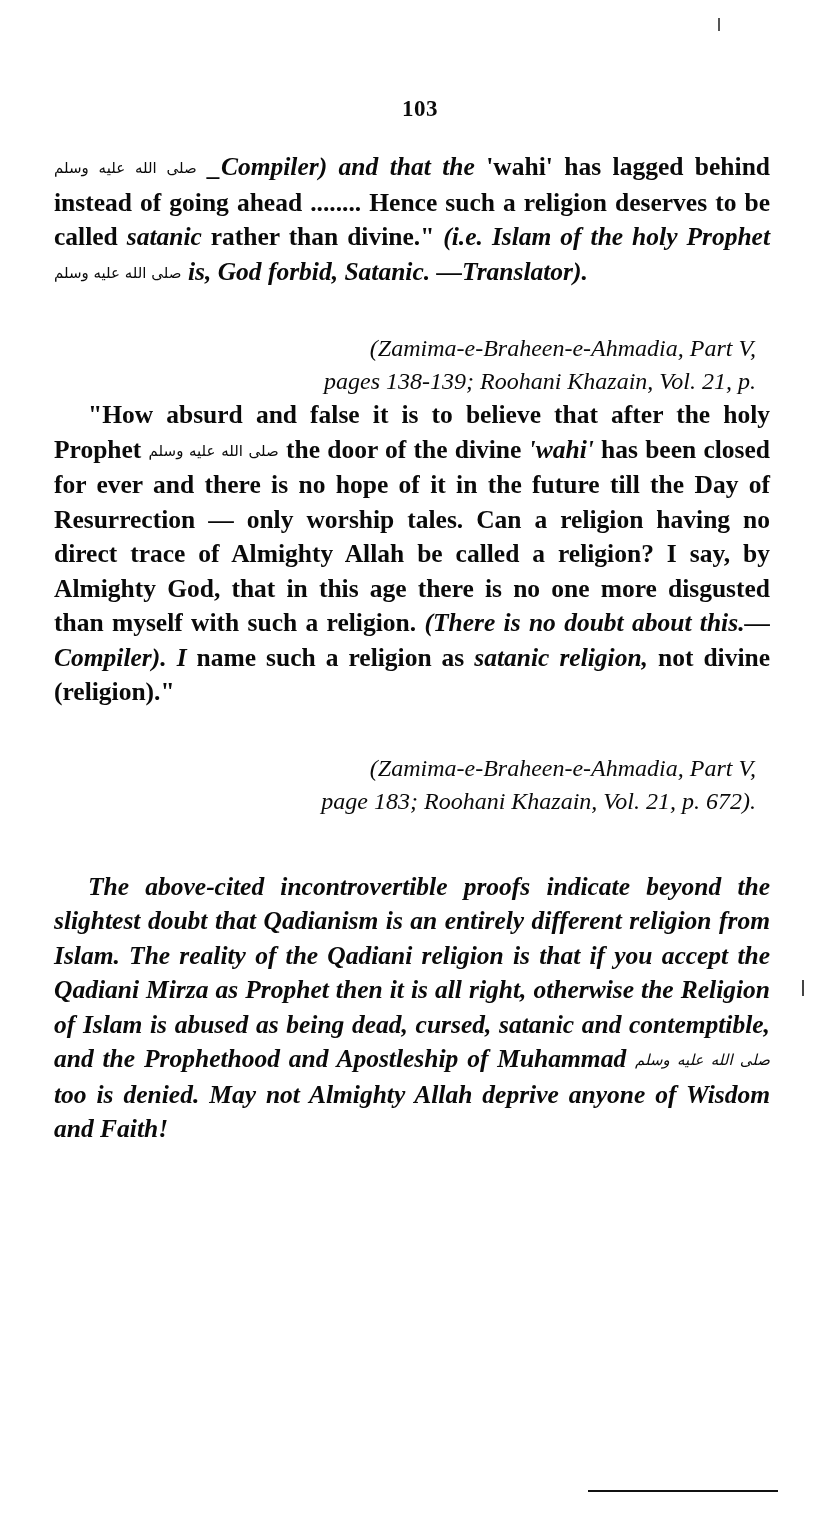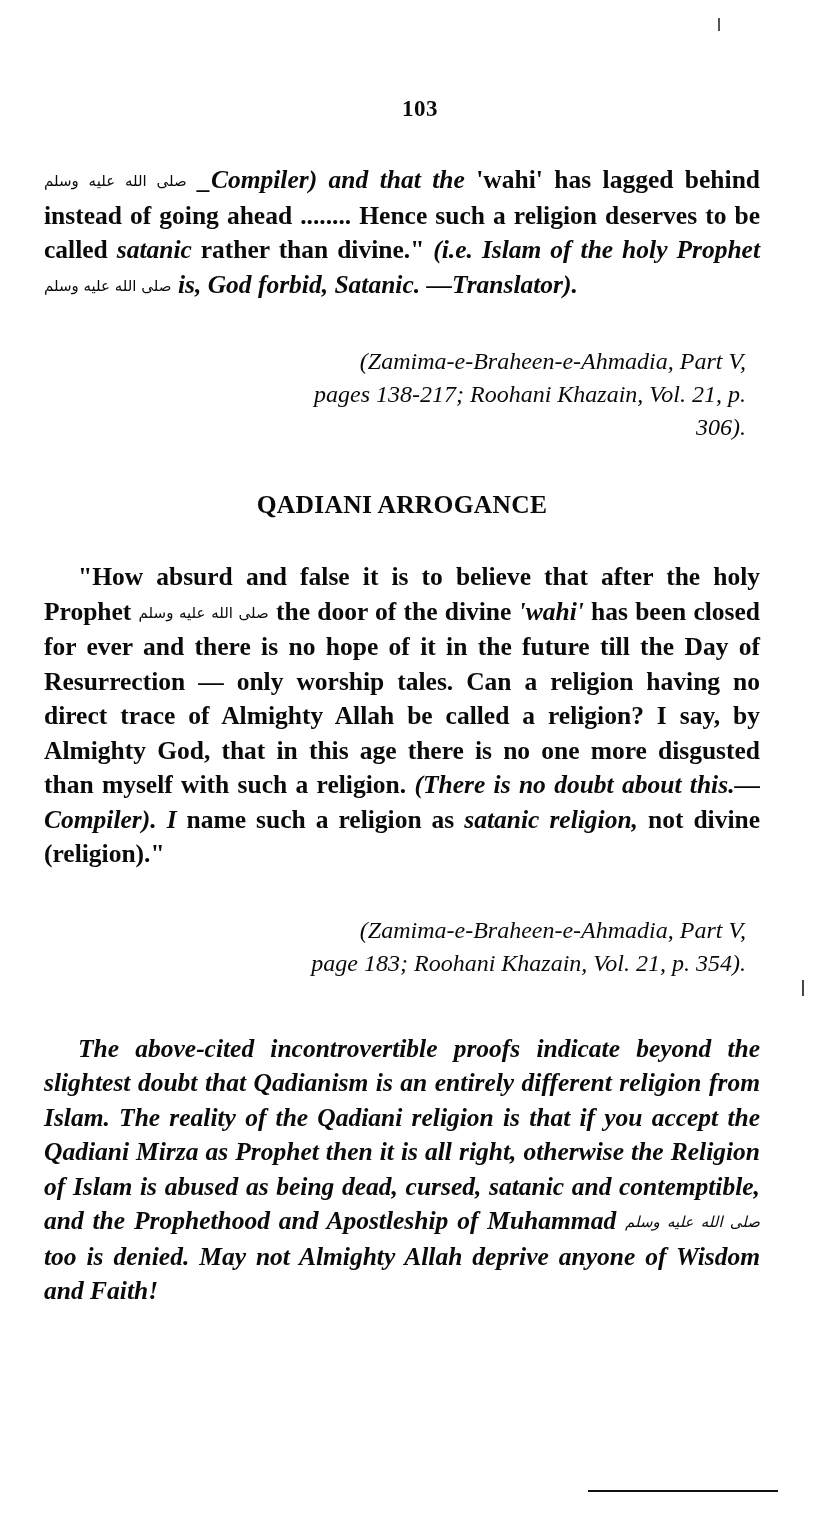--- a/index.html
+++ b/index.html
@@ -26,24 +26,23 @@
     top: 96px;
     left: 0;
     width: 840px;
     text-align: center;
     font-weight: bold;
     font-size: 23px;
     letter-spacing: 0.5px;
   }
   .content {
     position: absolute;
-    left: 44px;
+    left: 54px;
     top: 150px;
     width: 716px;
-    margin-top: 13px;
   }
   p {
     margin: 0;
     font-size: 25.5px;
     line-height: 34.5px;
     text-align: justify;
     text-justify: inter-word;
   }
   .blk { margin-bottom: 0; }
   .indent { text-indent: 34px; }
@@ -114,33 +113,31 @@
 
   <div class="content">
 
     <p class="blk">
       <span class="arabic">صلى الله عليه وسلم</span>
       <span class="bolditalic">_Compiler) and that the </span><span class="bold">'wahi'</span><span class="bold"> has lagged behind instead of going ahead ........ Hence such a religion deserves to be called </span><span class="bolditalic">satanic</span><span class="bold"> rather than divine." </span><span class="bolditalic">(i.e. Islam of the holy Prophet </span><span class="arabic">صلى الله عليه وسلم</span><span class="bolditalic"> is, God forbid, Satanic. —Translator).</span>
     </p>
 
     <div class="citation">
       <span class="ctr">(Zamima-e-Braheen-e-Ahmadia, Part V,</span>
-      <span class="ctr">pages 138-217; Roohani Khazain, Vol. 21, p.</span>
-      <span class="ctr">306).</span>
+      <span class="ctr">pages 138-139; Roohani Khazain, Vol. 21, p.</span>
     </div>
 
-    <div class="heading">QADIANI ARROGANCE</div>
 
     <p class="blk indent">
       <span class="bold">"How absurd and false it is to believe that after the holy Prophet </span><span class="arabic">صلى الله عليه وسلم</span><span class="bold"> the door of the divine </span><span class="bolditalic">'wahi'</span><span class="bold"> has been closed for ever and there is no hope of it in the future till the Day of Resurrection — only worship tales. Can a religion having no direct trace of Almighty Allah be called a religion? I say, by Almighty God, that in this age there is no one more disgusted than myself with such a religion. </span><span class="bolditalic">(There is no doubt about this.— Compiler). I</span><span class="bold"> name such a religion as </span><span class="bolditalic">satanic religion,</span><span class="bold"> not divine (religion)."</span>
     </p>
 
     <div class="citation">
       <span class="ctr">(Zamima-e-Braheen-e-Ahmadia, Part V,</span>
-      <span class="ctr">page 183; Roohani Khazain, Vol. 21, p. 354).</span>
+      <span class="ctr">page 183; Roohani Khazain, Vol. 21, p. 672).</span>
     </div>
 
     <p class="blk indent gap-xl">
       <span class="bold">The above-cited incontrovertible proofs indicate beyond the slightest doubt that Qadianism is an entirely different religion from Islam. The reality of the Qadiani religion is that if you accept the Qadiani Mirza as Prophet then it is all right, otherwise the Religion of Islam is abused as being dead, cursed, satanic and contemptible, and the Prophethood and Apostleship of Muhammad </span><span class="arabic">صلى الله عليه وسلم</span><span class="bold"> too is denied. May not Almighty Allah deprive anyone of Wisdom and Faith!</span>
     </p>
 
   </div>
 
   <div class="rule-br"></div>
 </div>

